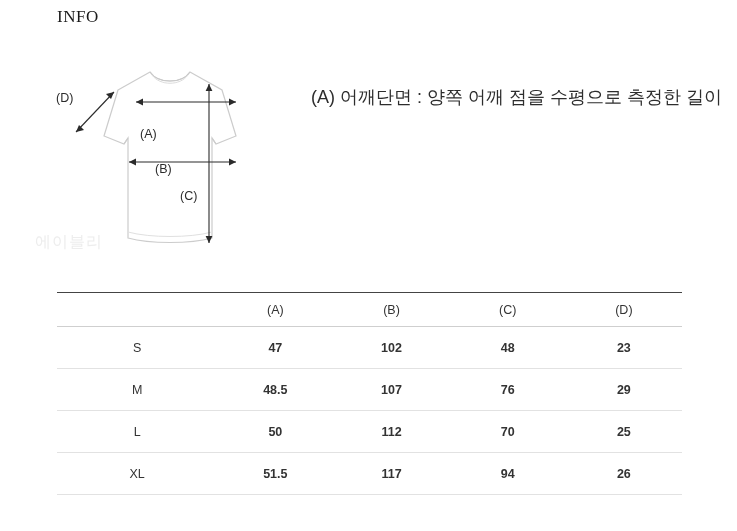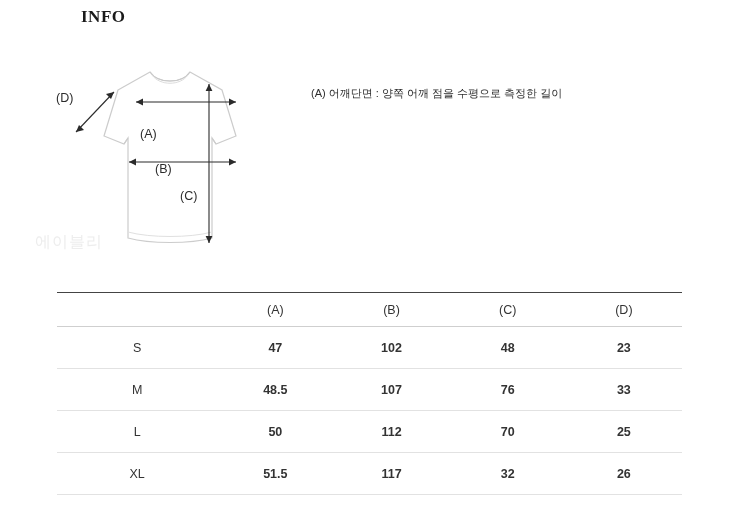--- a/index.html
+++ b/index.html
@@ -17,25 +17,24 @@
   .page {
     position: relative;
     width: 737px;
     height: 531px;
   }
   .info-title {
     position: absolute;
     left: 57px;
     top: 7px;
     font-family: "Liberation Serif", serif;
-    font-weight: bold;
+    font-weight: normal;
     font-size: 17px;
     letter-spacing: 0.5px;
     color: #1a1a1a;
-    margin-left: 24px;
   }
 
   
   .diagram {
     position: absolute;
     left: 40px;
     top: 40px;
     width: 260px;
     height: 240px;
   }
@@ -44,21 +43,21 @@
   }
 
   
   .legend {
     position: absolute;
     left: 311px;
     top: 86px;
     width: 410px;
   }
   .legend-line {
-    font-size: 11px;
+    font-size: 18px;
     color: #2d2d2d;
     line-height: 1.3;
     margin-bottom: 19px;
     white-space: nowrap;
   }
 
   
   .size-table {
     position: absolute;
     left: 57px;
@@ -171,32 +170,32 @@
         <td class="col-v">47</td>
         <td class="col-v">102</td>
         <td class="col-v">48</td>
         <td class="col-v">23</td>
       </tr>
       <tr>
         <td class="col-size">M</td>
         <td class="col-v">48.5</td>
         <td class="col-v">107</td>
         <td class="col-v">76</td>
-        <td class="col-v">33</td>
+        <td class="col-v">29</td>
       </tr>
       <tr>
         <td class="col-size">L</td>
         <td class="col-v">50</td>
         <td class="col-v">112</td>
         <td class="col-v">70</td>
         <td class="col-v">25</td>
       </tr>
       <tr>
         <td class="col-size">XL</td>
         <td class="col-v">51.5</td>
         <td class="col-v">117</td>
-        <td class="col-v">32</td>
+        <td class="col-v">94</td>
         <td class="col-v">26</td>
       </tr>
     </tbody>
   </table>
 
 </div>
 
 </body></html>

